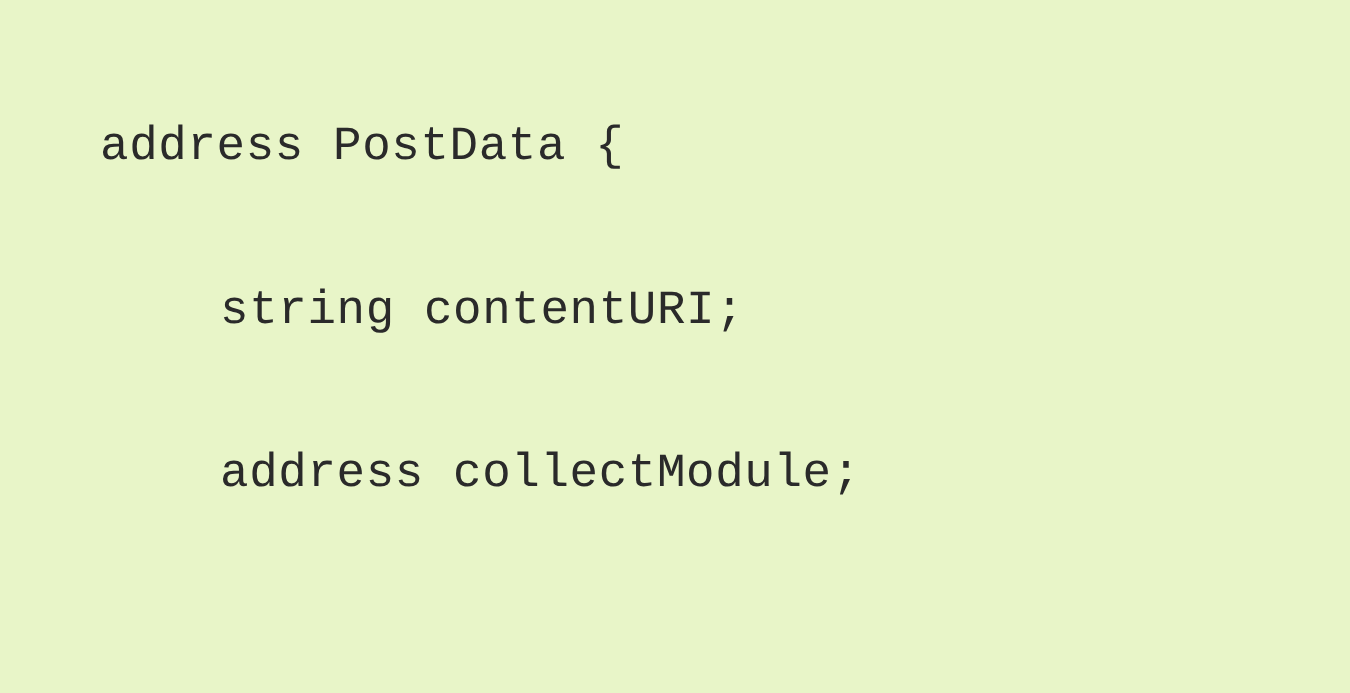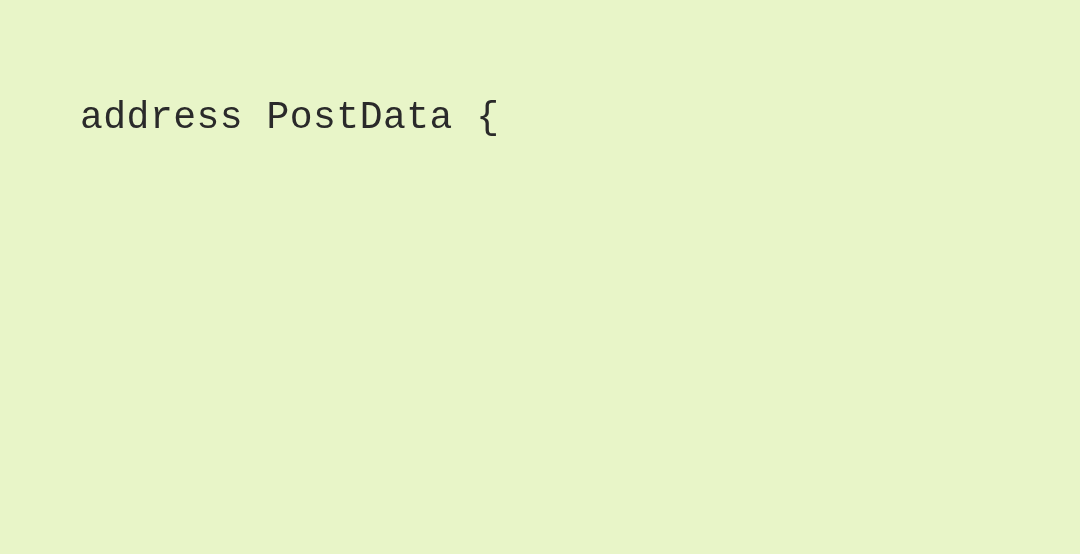--- a/index.html
+++ b/index.html
@@ -24,17 +24,19 @@
     }
     .indent {
       padding-left: 96px;
     }
   </style>
 </head>
 <body>
 
 <div class="code-block">
 <div><span>address</span> <span>PostData</span> <span>{</span></div>
+<div class="indent"><span>string</span> <span>contentURI</span><span>;</span></div>
+<div class="indent"><span>address</span> <span>collectModule</span><span>;</span></div>
 
 
 
 
 </div>
 
 </body></html>

